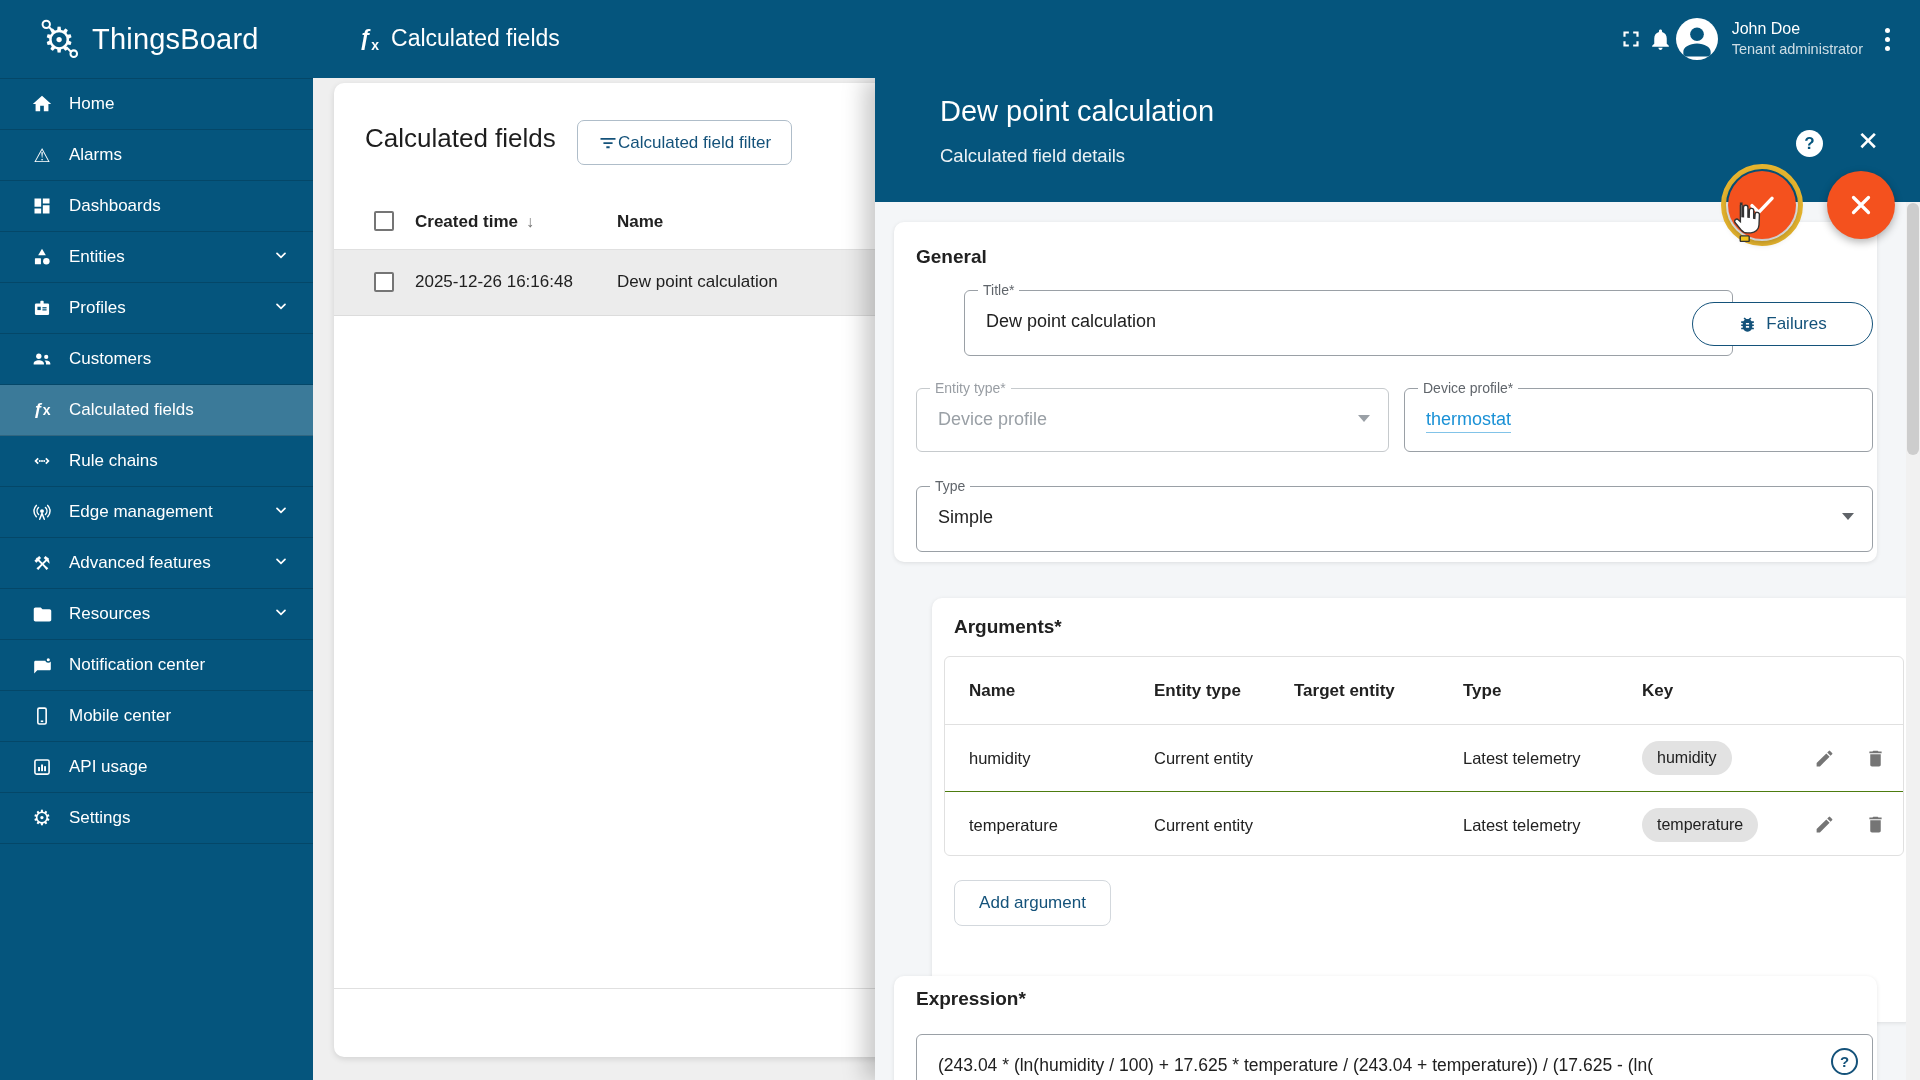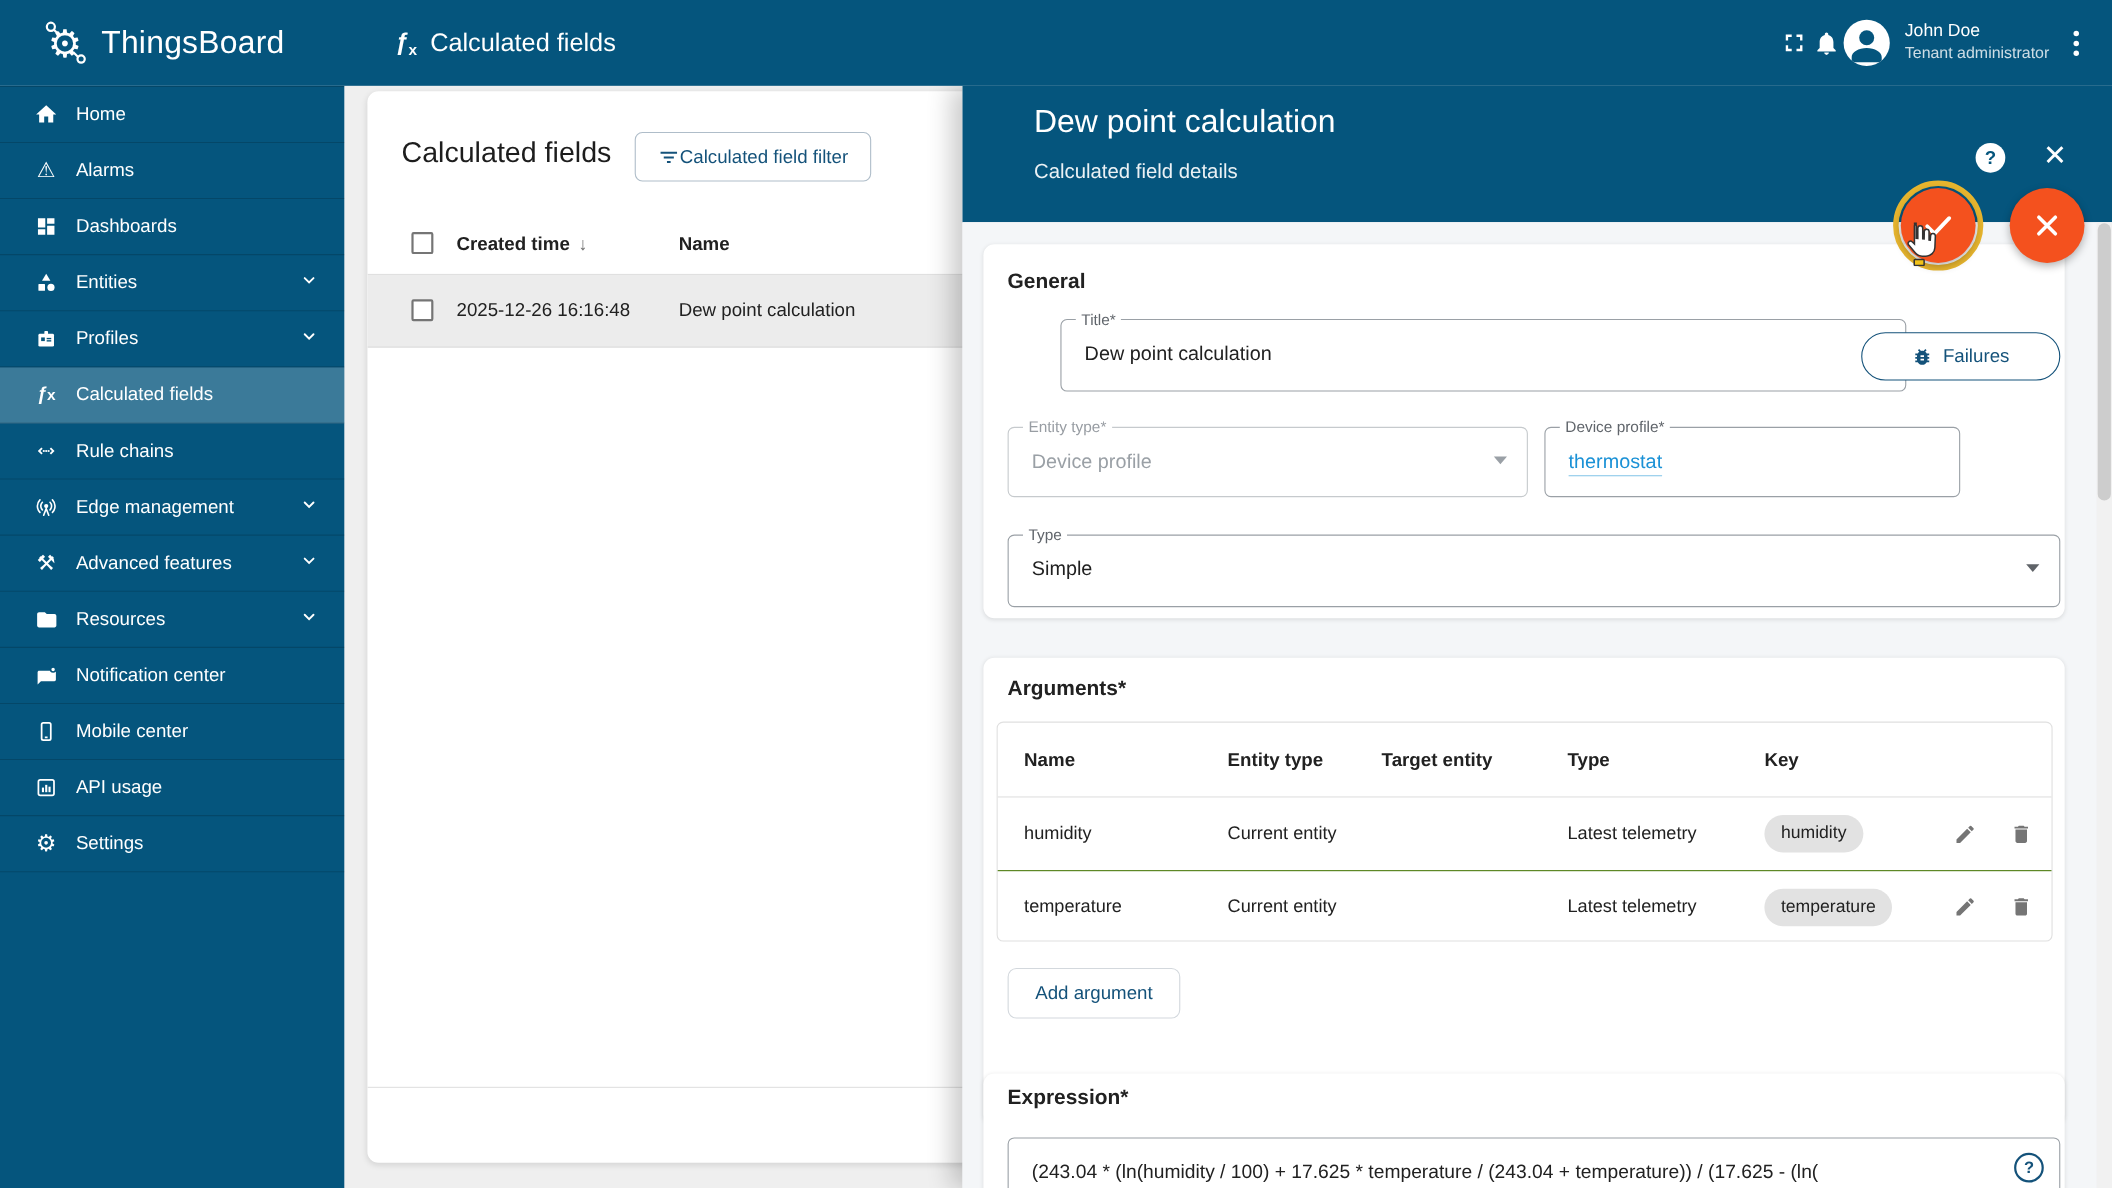--- a/index.html
+++ b/index.html
@@ -76,25 +76,25 @@
   .field-label { position:absolute; top:-9px; left:13px; background:#fff; padding:0 5px; font-size:14px; color:#60656b; }
   .field-value { position:absolute; left:21px; top:20px; font-size:18px; color:#212121; white-space:nowrap; }
   .field.disabled { border-color:#c6cacd; }
   .field.disabled .field-label { color:#989da3; }
   .field.disabled .field-value { color:#9aa0a6; }
   .dd-arrow { position:absolute; right:18px; top:26px; width:0; height:0; border-left:6px solid transparent; border-right:6px solid transparent; border-top:7px solid #5f6368; }
   .field.disabled .dd-arrow { border-top-color:#9aa0a6; }
   .f-title { left:22px; top:68px; width:769px; height:66px;margin-left:48px; }
   .btn-failures { position:absolute; left:798px; top:80px; width:181px; height:44px; border:1.5px solid #14527a; border-radius:22px; background:#fff; display:flex; align-items:center; justify-content:center; gap:9px; color:#14527a; font-size:17px; font-weight:500; cursor:pointer; }
   .f-entity { left:22px; top:166px; width:473px; height:64px; }
-  .f-devprofile { left:510px; top:166px; width:378px; height:64px; }
+  .f-devprofile { left:510px; top:166px; width:469px; height:64px; }
   .link-value { color:#1a91d6; border-bottom:1px solid rgba(26,145,214,.55); padding-bottom:2px; cursor:pointer; }
   .f-type { left:22px; top:264px; width:957px; height:66px; }
 
-  .card-args { top:396px; height:424px; }
+  .card-args { top:396px; height:424px;margin-left:38px; }
   .args-table { position:absolute; left:12px; top:58px; width:960px; height:200px; border:1px solid #e0e0e0; border-radius:6px; }
   .args-hrow { position:relative; height:68px; border-bottom:1px solid #e0e0e0; font-weight:700; font-size:17px; color:#212121; }
   .args-row { position:relative; height:66px; font-size:16.5px; color:#212121; }
   .args-row + .args-row { border-top:1px solid #4d7c0f; }
   .c-name { position:absolute; left:24px; top:50%; transform:translateY(-50%); }
   .c-entity { position:absolute; left:209px; top:50%; transform:translateY(-50%); }
   .c-target { position:absolute; left:349px; top:50%; transform:translateY(-50%); }
   .c-type { position:absolute; left:518px; top:50%; transform:translateY(-50%); }
   .c-key { position:absolute; left:697px; top:50%; transform:translateY(-50%); }
   .chip { display:inline-block; background:#e2e2e2; border-radius:17px; padding:8px 15px; font-size:16px; color:#212121; }
@@ -208,20 +208,31 @@
               <rect x="12.5" y="11" width="5" height="1.5" fill="#05557d"></rect>
               <rect x="12.5" y="13.5" width="5" height="1.5" fill="#05557d"></rect>
             </svg>
           </span>
         <span class="side-label">Profiles</span>
         <span class="side-chevron"><svg width="16" height="16" viewBox="0 0 24 24" fill="none" stroke="#fff" stroke-width="2.6" stroke-linecap="round">
               <path d="M6 9.5l6 6 6-6"></path>
             </svg></span>
       </div>
 
+      <div class="side-item">
+        <span class="side-ic">
+            <svg width="22" height="22" viewBox="0 0 24 24" fill="#fff">
+              <circle cx="8.5" cy="9" r="2.9"></circle>
+              <path d="M8.5 13.3c-2.9 0-5.6 1.5-5.6 3.4V18h11.2v-1.3c0-1.9-2.7-3.4-5.6-3.4z"></path>
+              <circle cx="16.6" cy="9.7" r="2.3"></circle>
+              <path d="M16.6 13.7c-.6 0-1.2.1-1.8.2 1 .8 1.6 1.8 1.6 2.8V18h4.7v-1.2c0-1.8-2.3-3.1-4.5-3.1z"></path>
+            </svg>
+          </span>
+        <span class="side-label">Customers</span>
+      </div>
 
       <div class="side-item selected">
         <span class="side-ic fx-glyph" style="font-size:17px;">ƒ<sub>x</sub></span>
         <span class="side-label">Calculated fields</span>
       </div>
 
       <div class="side-item">
         <span class="side-ic">
             <svg width="22" height="22" viewBox="0 0 24 24" fill="#fff">
               <path d="M7.2 8.5 3.7 12l3.5 3.5 1.3-1.3L6.3 12l2.2-2.2zM16.8 8.5l-1.3 1.3 2.2 2.2-2.2 2.2 1.3 1.3L20.3 12z"></path>

